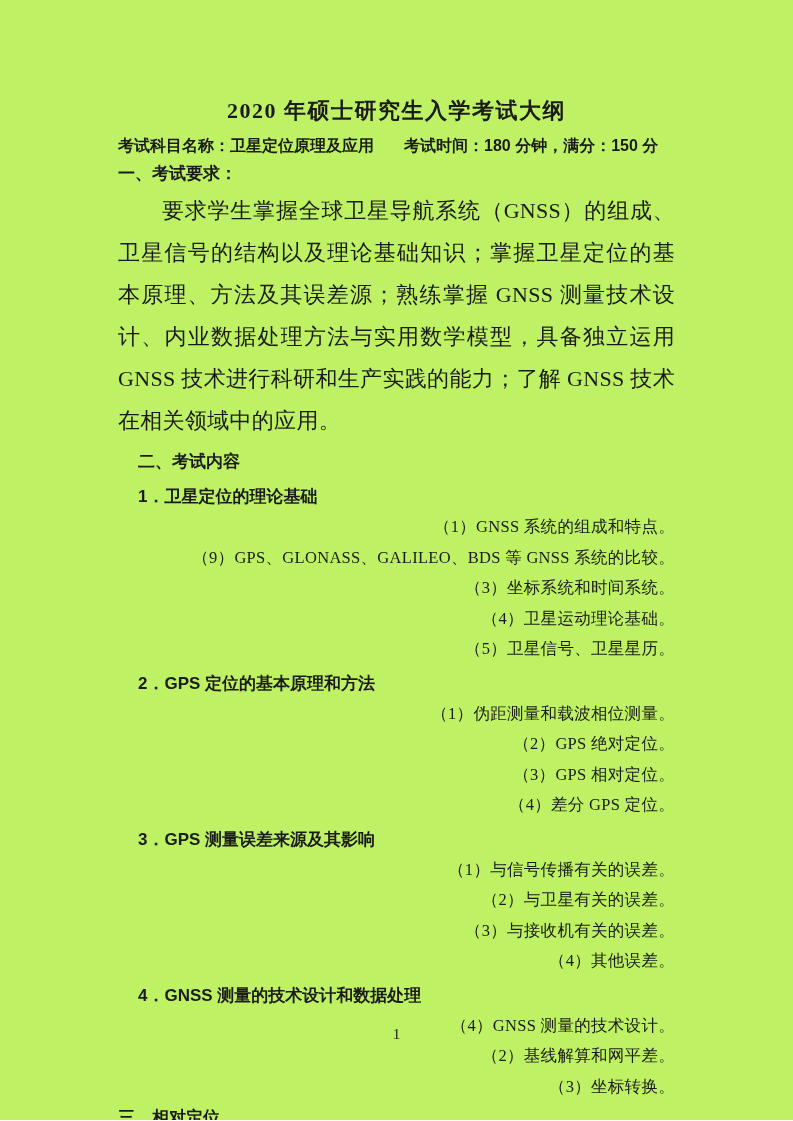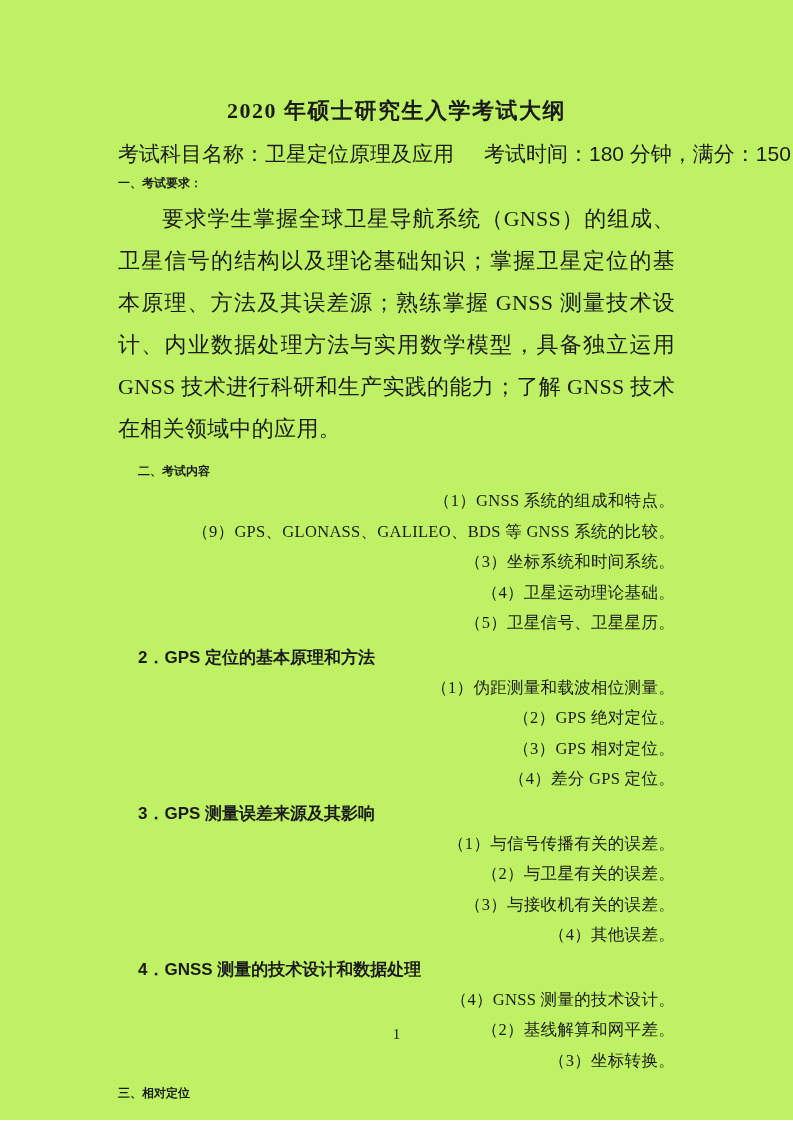--- a/index.html
+++ b/index.html
@@ -18,34 +18,34 @@
   .doc-title {
     font-family: "Liberation Serif", serif;
     font-weight: 700;
     font-size: 22px;
     line-height: 30px;
     text-align: center;
     letter-spacing: 1.5px;
     white-space: nowrap;
   }
   .meta-line {
-    margin-top: 16px;
+    margin-top: 8px;
     display: flex;
     gap: 30px;
     font-family: "Liberation Sans", sans-serif;
-    font-weight: 400;
-    font-size: 21px;
+    font-weight: 700;
+    font-size: 16px;
     line-height: 24px;
     white-space: nowrap;
   }
   .sec-heading {
     margin-top: 2px;
-    font-family: Liberation Sans, sans-serif;
+    font-family: Liberation Mono, monospace;
     font-weight: 700;
-    font-size: 12px;
+    font-size: 17px;
     line-height: 30px;
   }
   .sec-heading.after-para { margin-top: 6px; margin-left: 20px; }
   .req-paragraph {
     font-size: 22px;
     line-height: 42px;
     text-align: justify;
     text-indent: 2em;
     letter-spacing: 0.3px;
   }
@@ -87,20 +87,21 @@
     <span>考试时间：180 分钟，满分：150 分</span>
   </div>
 
   <div class="sec-heading">一、考试要求：</div>
 
   <div class="req-paragraph">要求学生掌握全球卫星导航系统（GNSS）的组成、卫星信号的结构以及理论基础知识；掌握卫星定位的基本原理、方法及其误差源；熟练掌握 GNSS 测量技术设计、内业数据处理方法与实用数学模型，具备独立运用 GNSS 技术进行科研和生产实践的能力；了解 GNSS 技术在相关领域中的应用。</div>
 
   <div class="sec-heading after-para">二、考试内容</div>
 
   <div id="topics">
+      <div class="topic-heading">1．卫星定位的理论基础</div>
       <div class="topic-item">（1）GNSS 系统的组成和特点。</div>
       <div class="topic-item">（9）GPS、GLONASS、GALILEO、BDS 等 GNSS 系统的比较。</div>
       <div class="topic-item">（3）坐标系统和时间系统。</div>
       <div class="topic-item">（4）卫星运动理论基础。</div>
       <div class="topic-item">（5）卫星信号、卫星星历。</div>
       <div class="topic-heading">2．GPS 定位的基本原理和方法</div>
       <div class="topic-item">（1）伪距测量和载波相位测量。</div>
       <div class="topic-item">（2）GPS 绝对定位。</div>
       <div class="topic-item">（3）GPS 相对定位。</div>
       <div class="topic-item">（4）差分 GPS 定位。</div>

